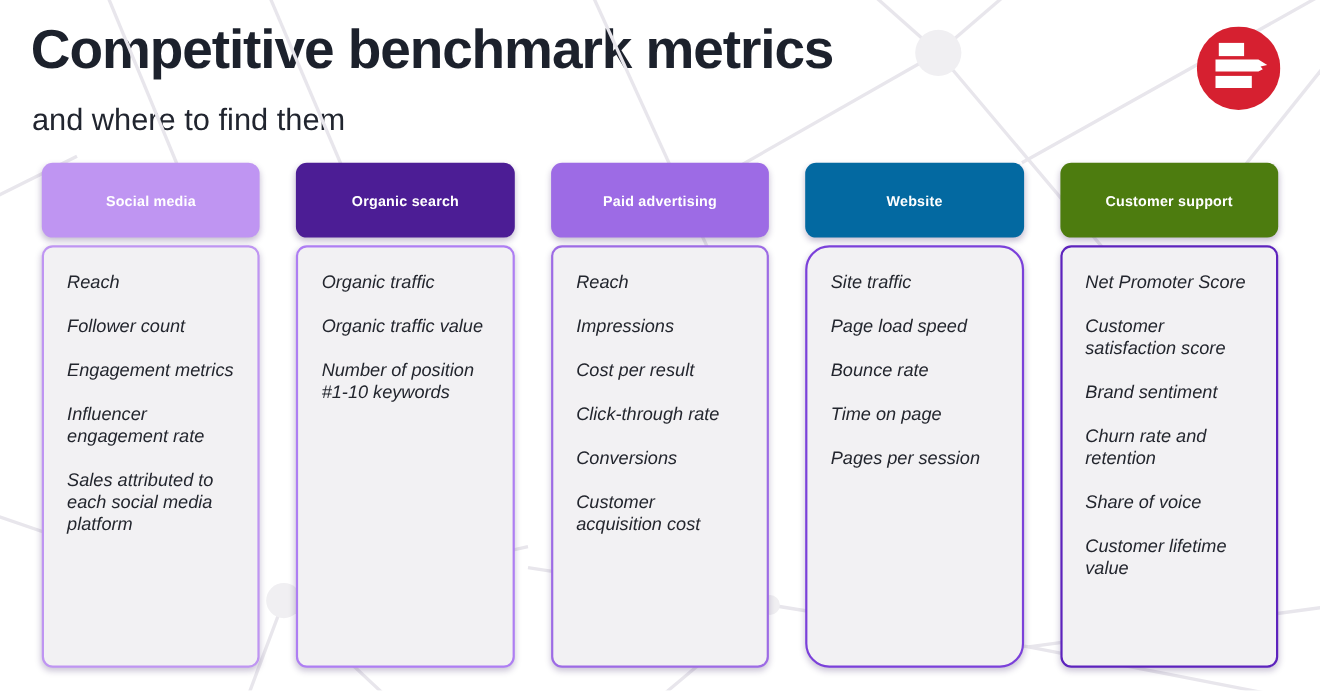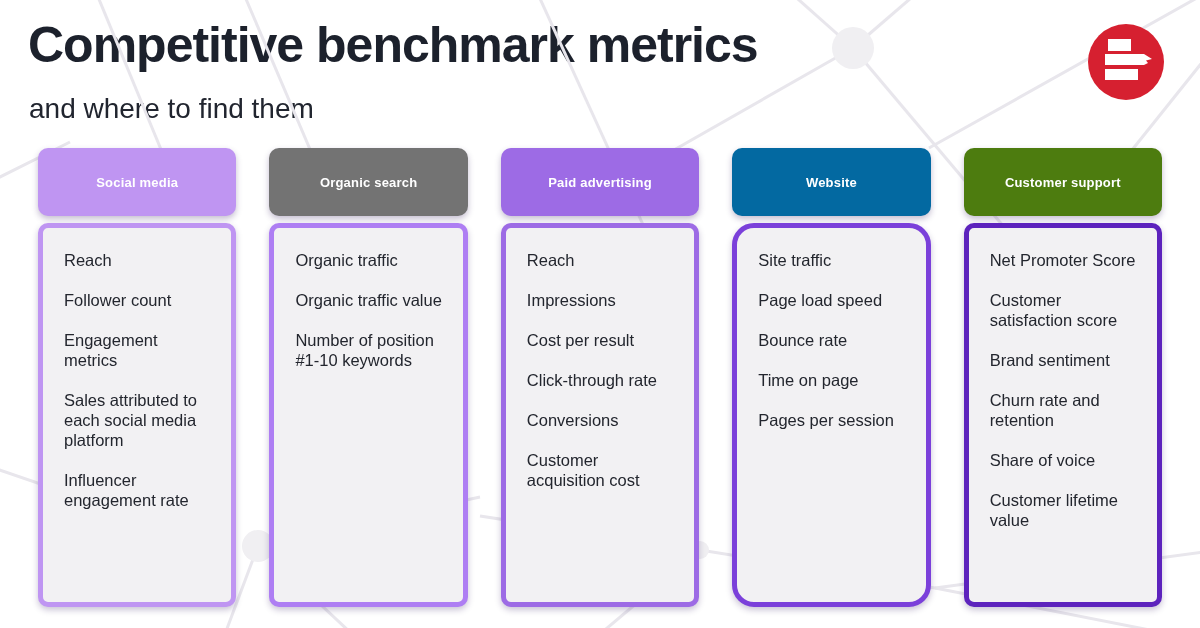--- a/index.html
+++ b/index.html
@@ -28,24 +28,25 @@
     display:flex;gap:33px;
   }
   .col{flex:1 1 0;display:flex;flex-direction:column;}
   .col-header{
     height:68px;border-radius:10px;display:flex;align-items:center;justify-content:center;
     color:#ffffff;font-size:13px;font-weight:700;letter-spacing:.2px;
     box-shadow:0 3px 6px rgba(45,20,90,.28);
   }
   .col-body{
     margin-top:7px;height:384px;box-sizing:border-box;
-    background:#f2f1f3;border:5px solid #0ea5e9;border-radius:10px;
+    background:#f2f1f3;border:2px solid #0ea5e9;border-radius:10px;
     padding:22px 20px 18px 21px;
     box-shadow:0 3px 6px rgba(45,20,90,.25);
     overflow:hidden;
+    font-style:italic;
   }
   .metric-item{
     font-size:16.5px;line-height:20px;color:#23262e;margin-bottom:20px;
   }
   .metric-item:last-child{margin-bottom:0;}
 </style>
 </head>
 <body>
 
 <div class="page">
@@ -93,27 +94,27 @@
 
   <div class="columns">
   <div class="col">
     <div class="col-header" style="background: rgb(191, 149, 242);">
       <span class="col-label">Social media</span>
     </div>
     <div class="col-body" style="border-color: rgb(191, 149, 242);">
           <div class="metric-item">Reach</div>
           <div class="metric-item">Follower count</div>
           <div class="metric-item">Engagement metrics</div>
+          <div class="metric-item">Influencer engagement rate</div>
           <div class="metric-item">Sales attributed to each social media platform</div>
-          <div class="metric-item">Influencer engagement rate</div>
         </div>
   </div>
 
   <div class="col">
-    <div class="col-header" style="background: #737373;">
+    <div class="col-header" style="background: #4c1d95;">
       <span class="col-label">Organic search</span>
     </div>
     <div class="col-body" style="border-color: rgb(174, 126, 243);">
           <div class="metric-item">Organic traffic</div>
           <div class="metric-item">Organic traffic value</div>
           <div class="metric-item">Number of position #1-10 keywords</div>
         </div>
   </div>
 
   <div class="col">

